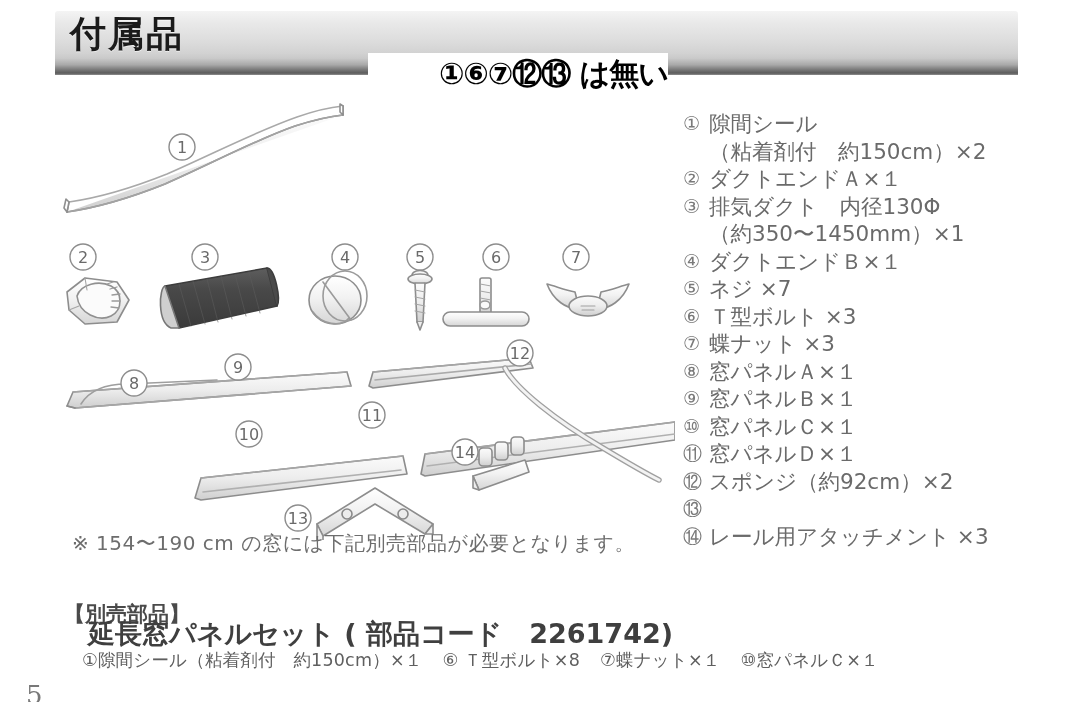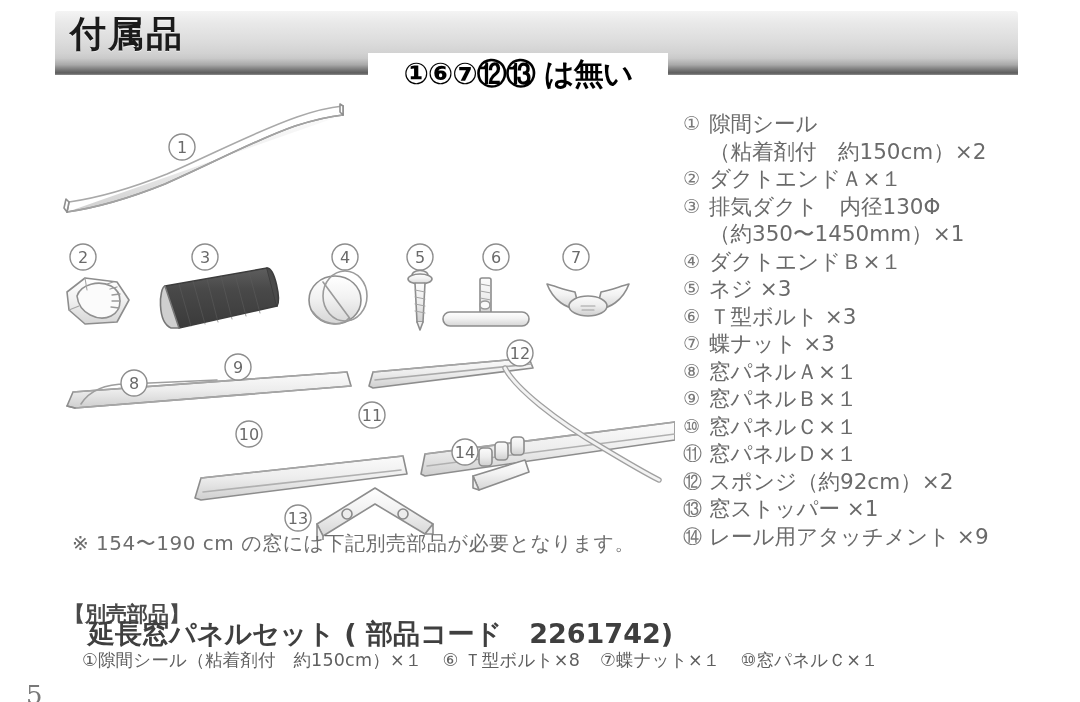--- a/index.html
+++ b/index.html
@@ -25,21 +25,21 @@
     font-size:36px;font-weight:bold;color:#1b1b1b;
     letter-spacing:2px;line-height:1;
     text-shadow:0 1px 0 rgba(255,255,255,.55);
     white-space:nowrap;
   }
 
   
   .annotation{
     position:absolute;left:368px;top:53px;width:300px;height:41px;
     background:#ffffff;
-    display:flex;align-items:center;justify-content:center;
+    display:flex;align-items:center;justify-content:flex-end;
   }
   .annotation-text{
     font-size:30px;font-weight:bold;color:#000;
     letter-spacing:-1px;line-height:1;white-space:nowrap;
   }
 
   
   .parts-list{
     position:absolute;left:683px;top:110px;width:390px;
     color:#6e6e6e;
@@ -310,21 +310,21 @@
       <div class="part-cont">
         <span class="part-num">③</span>
         <span>（約350〜1450mm）×1</span>
       </div>
       <div class="part-row">
         <span class="part-num">④</span>
         <span class="part-label">ダクトエンドＢ×１</span>
       </div>
       <div class="part-row">
         <span class="part-num">⑤</span>
-        <span class="part-label">ネジ ×3</span>
+        <span class="part-label">ネジ ×7</span>
       </div>
       <div class="part-row">
         <span class="part-num">⑥</span>
         <span class="part-label">Ｔ型ボルト ×3</span>
       </div>
       <div class="part-row">
         <span class="part-num">⑦</span>
         <span class="part-label">蝶ナット ×3</span>
       </div>
       <div class="part-row">
@@ -342,25 +342,24 @@
       <div class="part-row">
         <span class="part-num">⑪</span>
         <span class="part-label">窓パネルＤ×１</span>
       </div>
       <div class="part-row">
         <span class="part-num">⑫</span>
         <span class="part-label">スポンジ（約92cm）×2</span>
       </div>
       <div class="part-row">
         <span class="part-num">⑬</span>
-        <span class="part-label">窓ストッパー ×1</span>
       </div>
       <div class="part-row">
         <span class="part-num">⑭</span>
-        <span class="part-label">レール用アタッチメント ×9</span>
+        <span class="part-label">レール用アタッチメント ×3</span>
       </div>
     </div>
 
   <div class="note-star">※ 154〜190 cm の窓には下記別売部品が必要となります。</div>
   <div class="note-head">【別売部品】</div>
   <div class="note-set">延長窓パネルセット ( 部品コード　2261742)</div>
   <div class="note-items" id="sep-items"><span>①隙間シール（粘着剤付　約150cm）×１</span><span>⑥ Ｔ型ボルト×8</span><span>⑦蝶ナット×１</span><span>⑩窓パネルＣ×１</span></div>
   <div class="page-no">5</div>
 
 </div>

